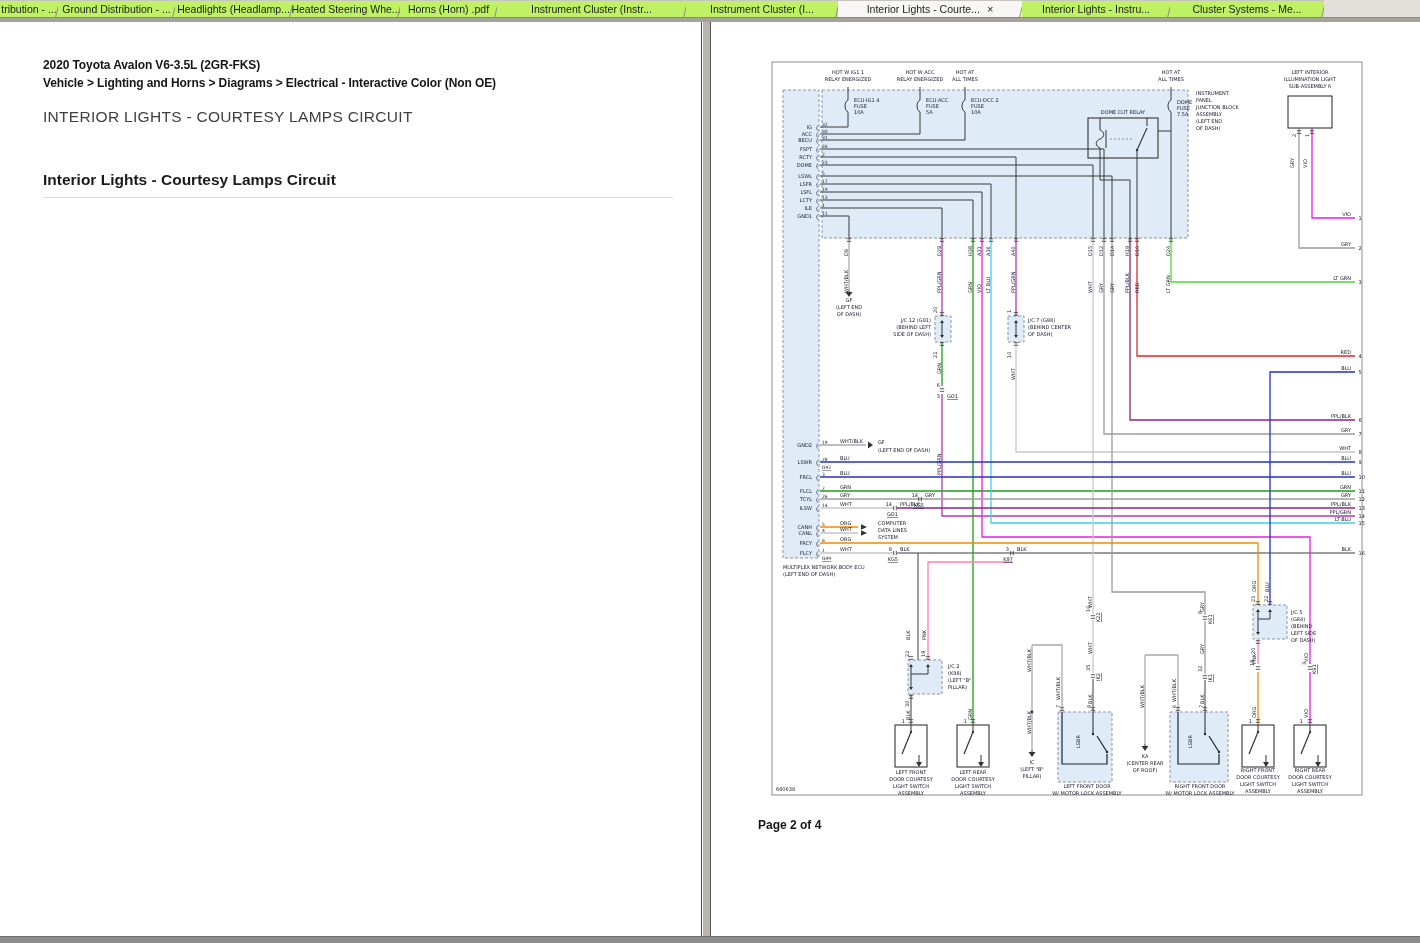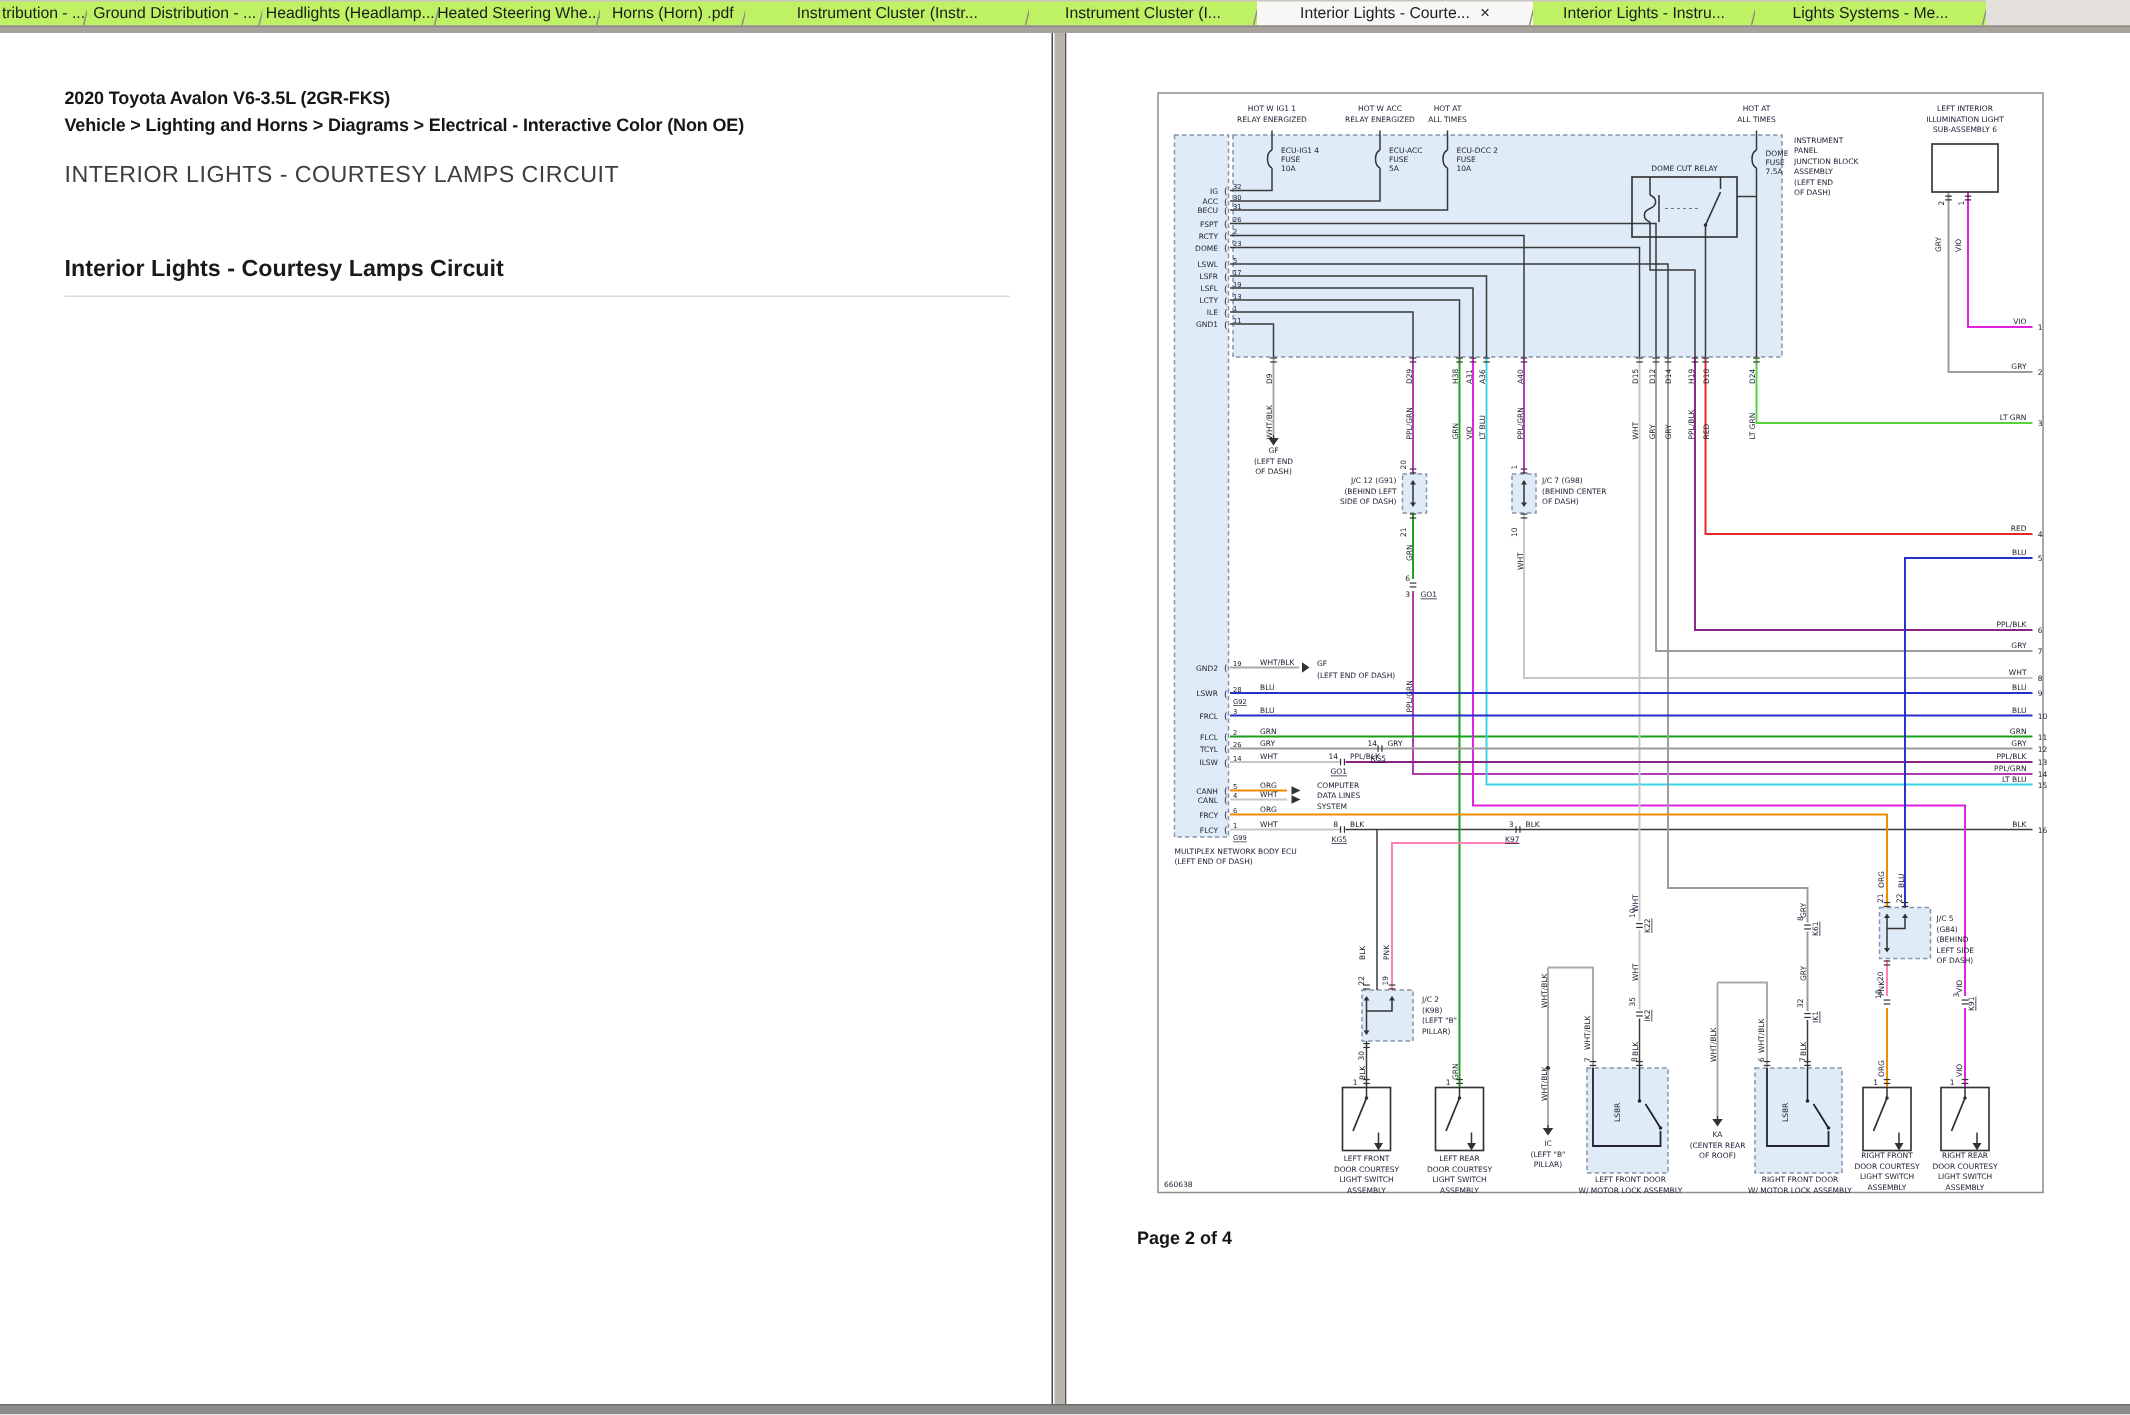--- a/index.html
+++ b/index.html
@@ -65,21 +65,21 @@
     <div class="tab active" style="width: 184px;">
       <span>Interior Lights - Courte...</span>
       <span class="x">×</span>
       <span class="sep"></span>
     </div>
     <div class="tab" style="width: 148px;">
       <span>Interior Lights - Instru...</span>
       <span class="sep"></span>
     </div>
     <div class="tab" style="width: 154px;">
-      <span>Lights Systems - Me...</span>
+      <span>Cluster Systems - Me...</span>
       <span class="sep"></span>
     </div>
     <div class="tab" style="width: 96px; margin-top: 46px;">
       <span>Memory Systems - M</span>
       <span class="sep"></span>
     </div>
   </div>
 <div class="strip"></div>
 
 <div class="main">

